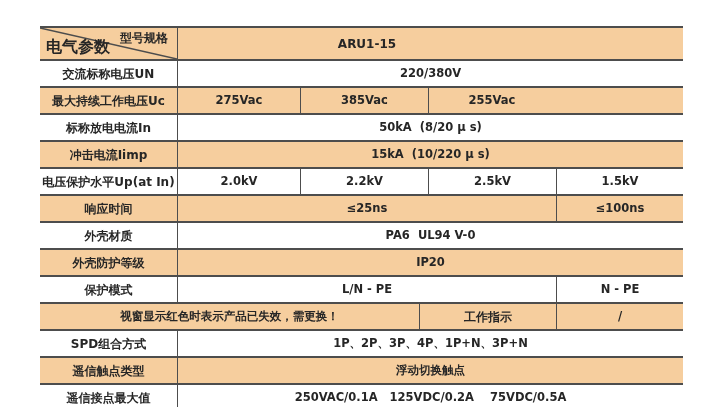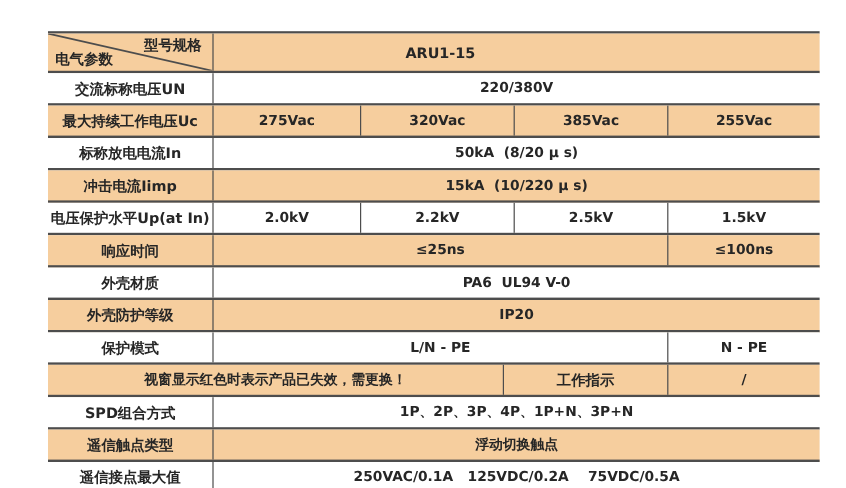--- a/index.html
+++ b/index.html
@@ -36,21 +36,21 @@
   .w1{width:123px;}
   .w2{width:128px;}
   .w3{width:128px;}
   .w4{width:127px;}
   .w134{width:379px;}
   .wfull{width:506px;}
   .val{font-size:11.5px;}
   .corner{position:relative;justify-content:flex-start;align-items:stretch;}
   .corner svg{position:absolute;left:0;top:0;width:100%;height:100%;}
   .corner .tr{position:absolute;top:4px;right:9px;font-size:12px;}
-  .corner .bl{position:absolute;bottom:4px;left:6px;font-size:12px;}
+  .corner .bl{position:absolute;bottom:4px;left:6px;font-size:16px;}
 </style>
 </head>
 <body>
 
 <div class="spec-table">
 
   <div class="row header alt">
     <div class="c w-label corner">
       <svg viewBox="0 0 137 33" preserveAspectRatio="none">
         <line x1="0" y1="0" x2="137" y2="33" stroke="#4D4D4D" stroke-width="1.6"></line>
@@ -62,21 +62,20 @@
   </div>
 
   <div class="row">
     <div class="c w-label">交流标称电压UN</div>
     <div class="c wfull val">220/380V</div>
   </div>
 
   <div class="row alt">
     <div class="c w-label">最大持续工作电压Uc</div>
     <div class="c w1 val">275Vac</div>
-    <div class="c w2 val">320Vac</div>
     <div class="c w3 val">385Vac</div>
     <div class="c w4 val">255Vac</div>
   </div>
 
   <div class="row">
     <div class="c w-label">标称放电电流In</div>
     <div class="c wfull val">50kA  (8/20 μ s)</div>
   </div>
 
   <div class="row alt">

